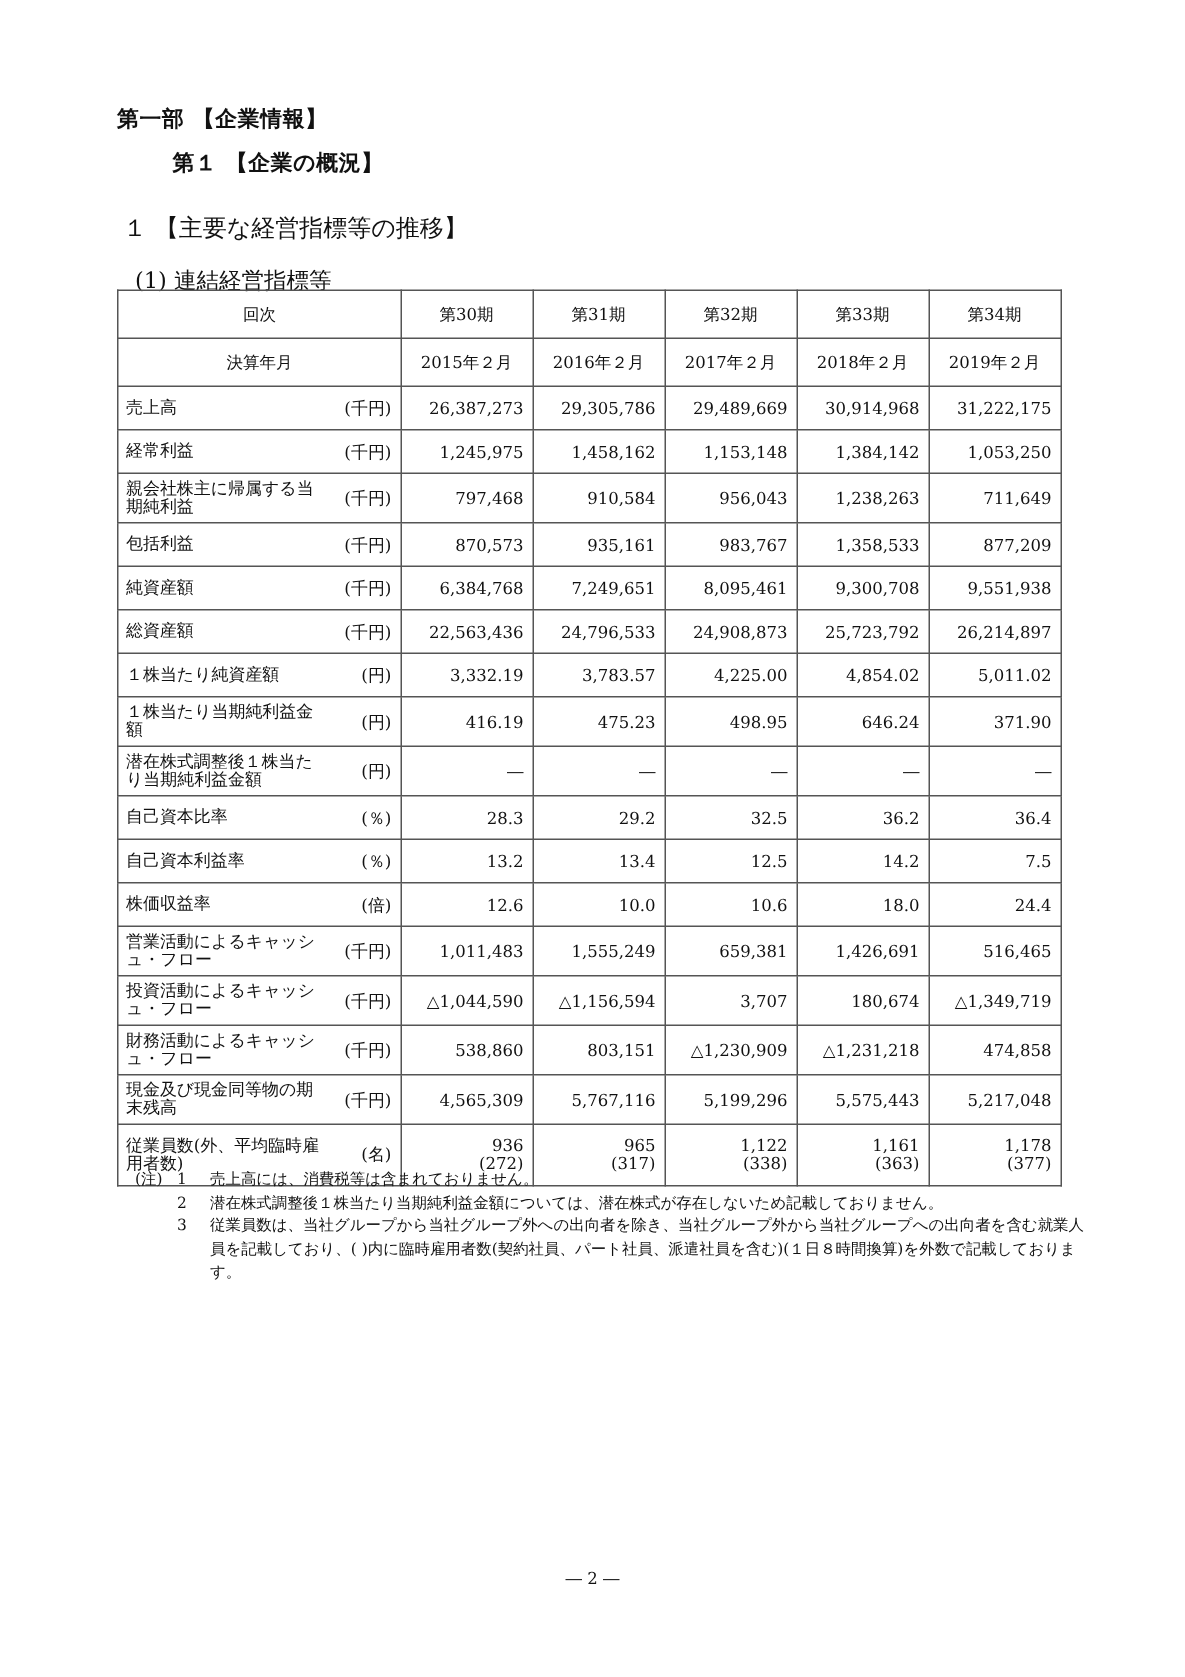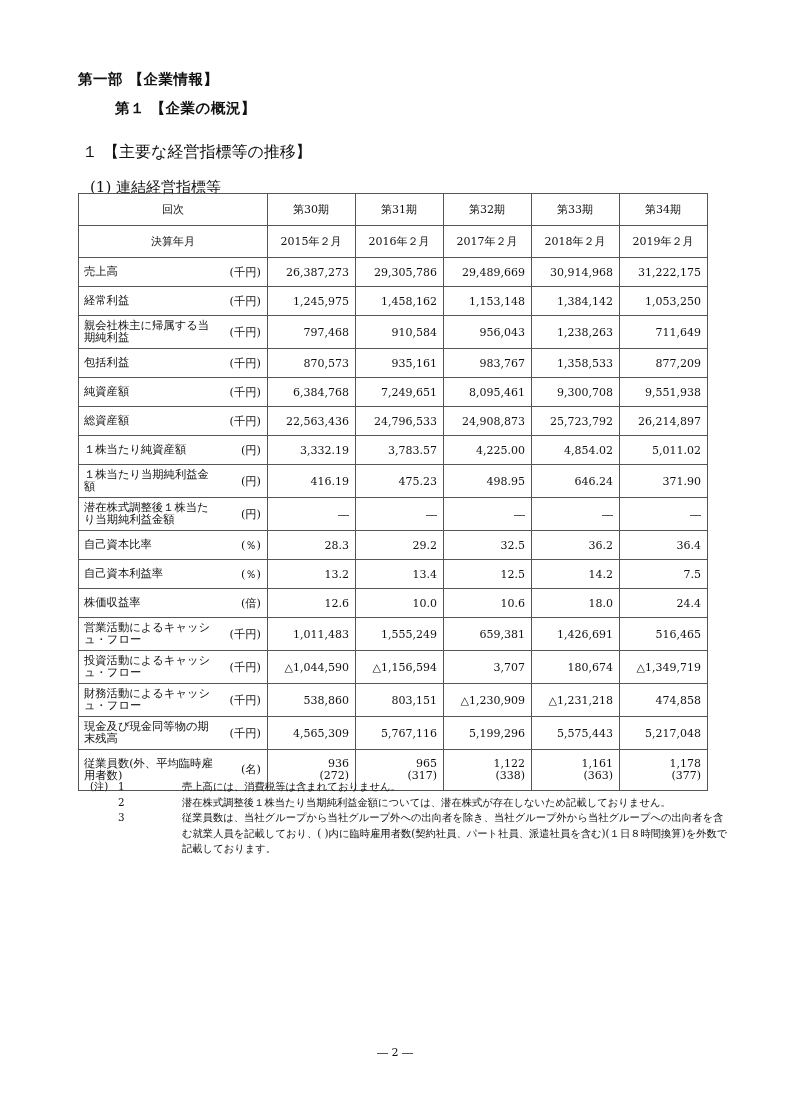--- a/index.html
+++ b/index.html
@@ -14,21 +14,21 @@
   table.fin td.unit { width: 34px; border-left: none; text-align: right; padding-right: 6px; font-size: 11.3px; }
   table.fin td.val { width: 76px; text-align: right; padding-right: 6px; }
   table.fin td.hdr { text-align: center; }
   table.fin tr.head td { height: 31px; }
   table.fin tr.tall td { height: 32px; }
   table.fin tr.emp td { height: 40px; line-height: 12px; }
   .notes { position: absolute; left: 90px; top: 779px; font-size: 10.3px; line-height: 15.5px; width: 640px; }
   .note-row { display: flex; }
   .note-tag { width: 28px; flex: none; }
   .note-num { width: 22px; flex: none; }
-  .note-text { flex: 1; margin-left: 42px; }
+  .note-text { flex: 1; }
   .page-num { position: absolute; left: 0; width: 790px; top: 1046px; text-align: center; font-size: 11px; }
 </style>
 </head>
 <body>
 
 <div class="h1">第一部 【企業情報】</div>
 <div class="h2">第１ 【企業の概況】</div>
 <div class="h3">１ 【主要な経営指標等の推移】</div>
 <div class="h4">(1) 連結経営指標等</div>
 

